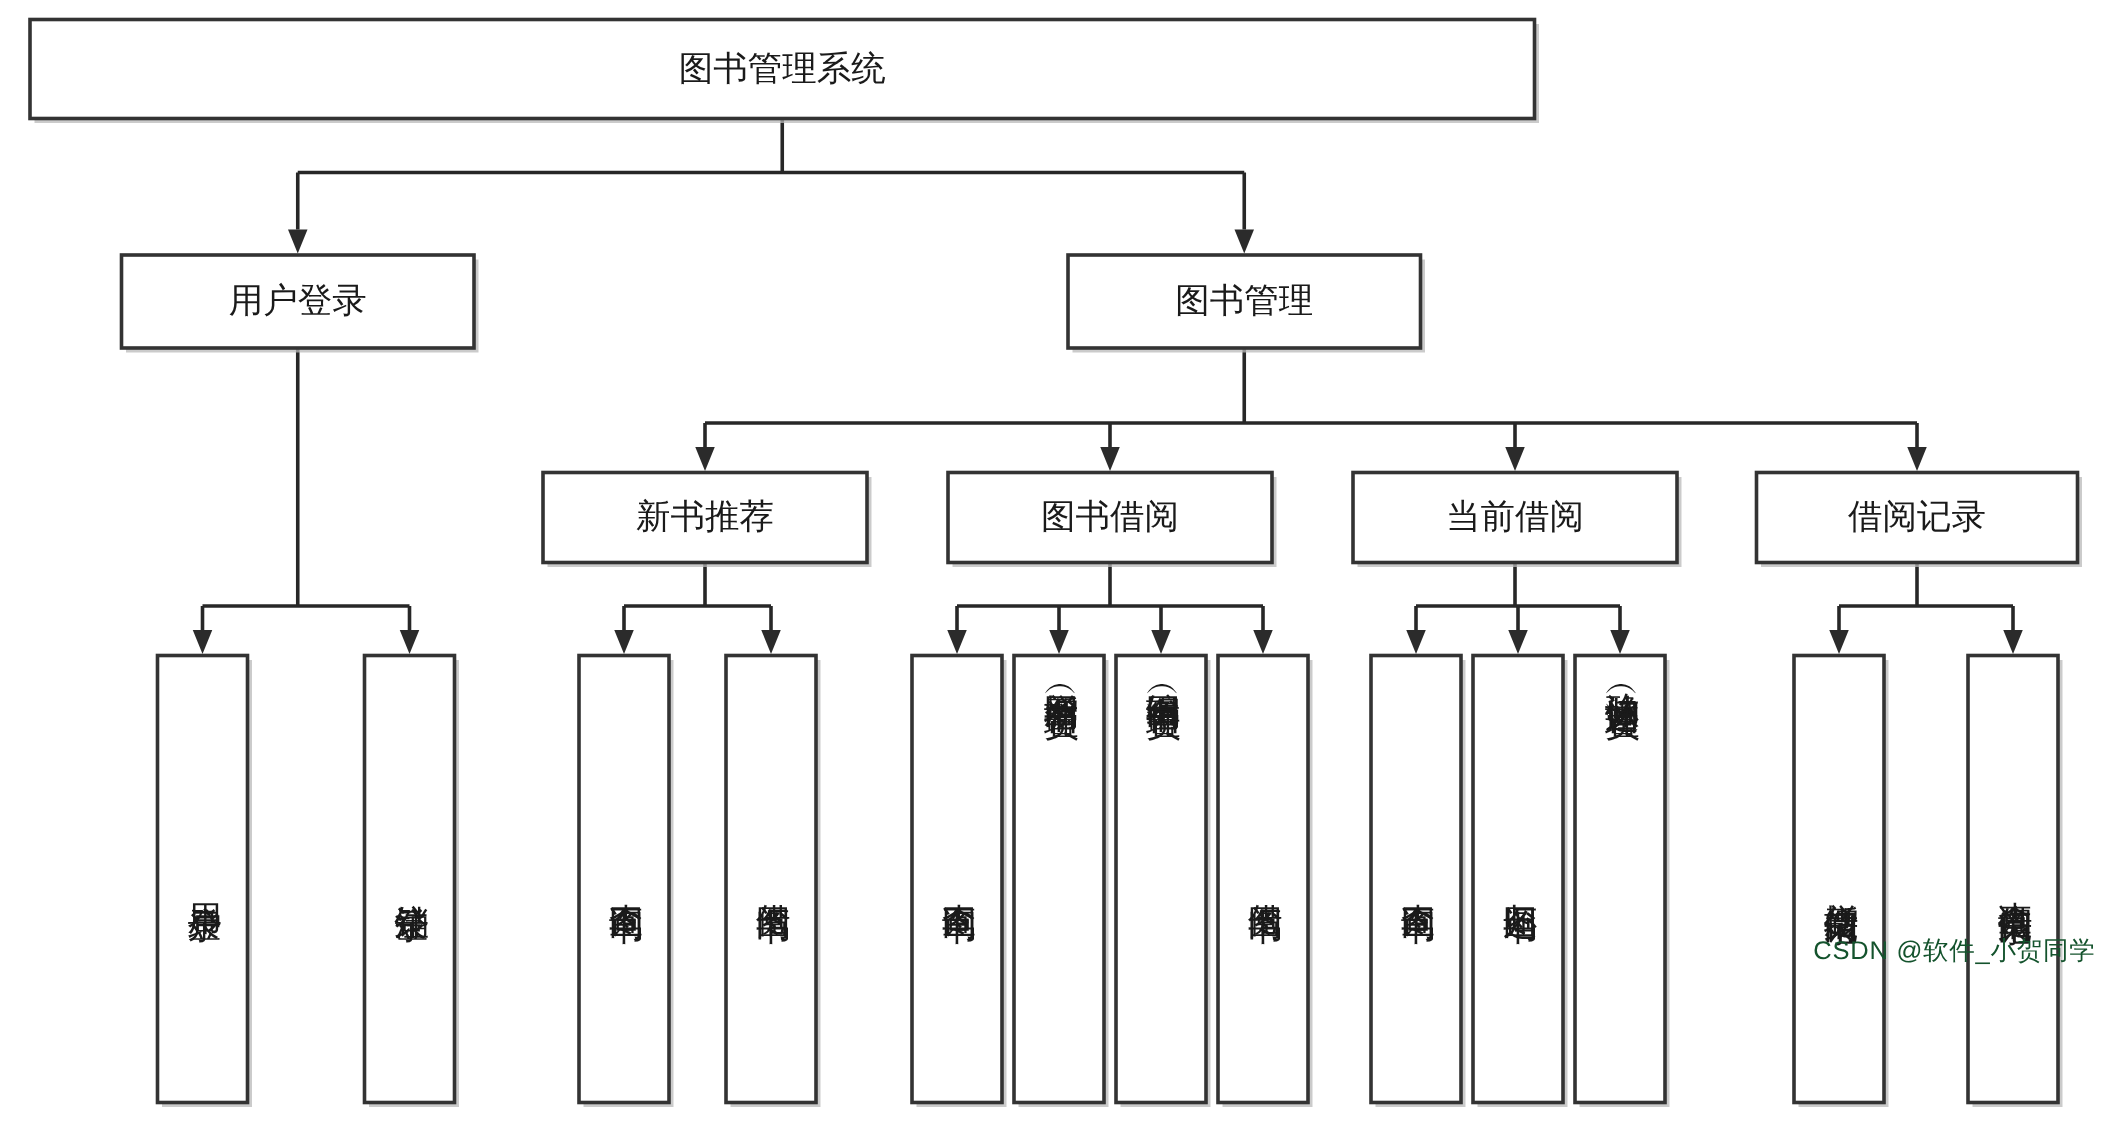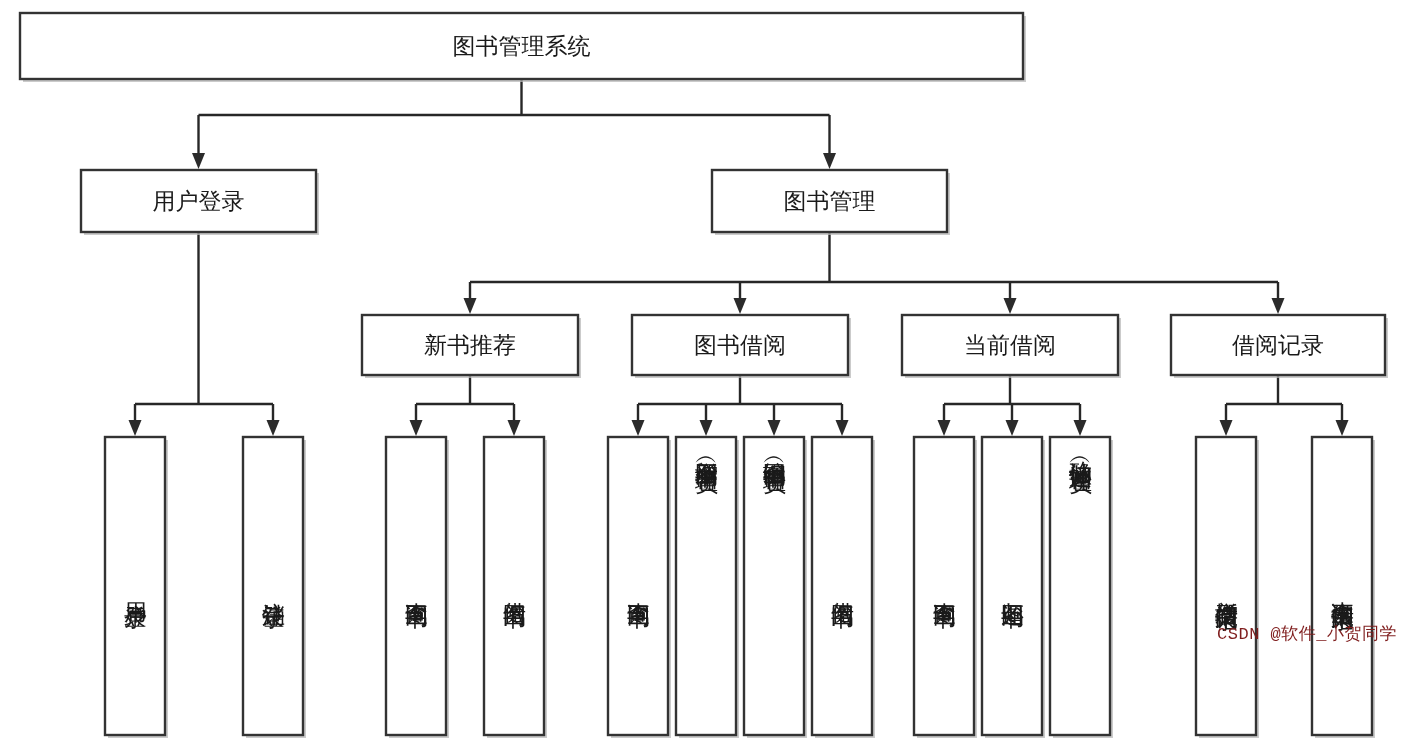--- a/index.html
+++ b/index.html
@@ -70,23 +70,23 @@
     font-size: 23px;
     line-height: 1.04;
     color: #1a1a1a;
     letter-spacing: 1.5px;
     white-space: nowrap;
   }
   #watermark {
     position: absolute;
     right: 8px;
     bottom: 5px;
-    font-family: Liberation Mono, monospace;
+    font-family: Liberation Sans, sans-serif;
     font-size: 17px;
-    color: #7f1d1d;
+    color: #14532d;
     letter-spacing: 0.5px;
     white-space: nowrap;
     margin-left: 12px;
   }
 </style>
 </head>
 <body>
 
 <div id="diagram-root">
 

